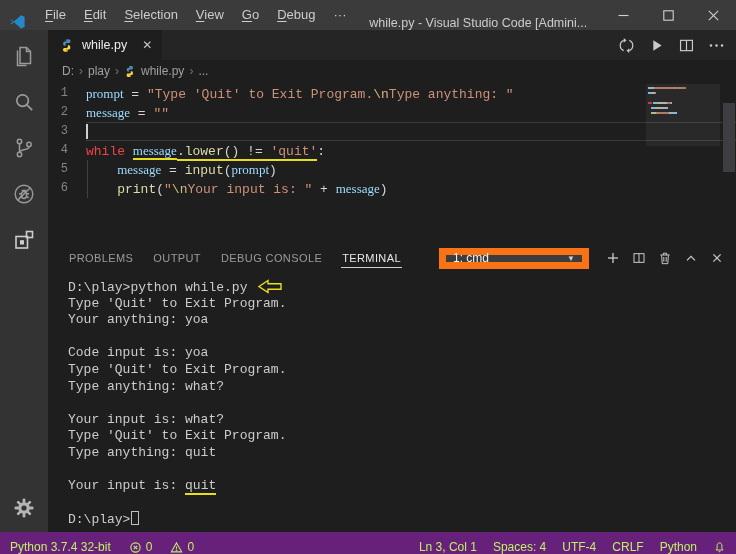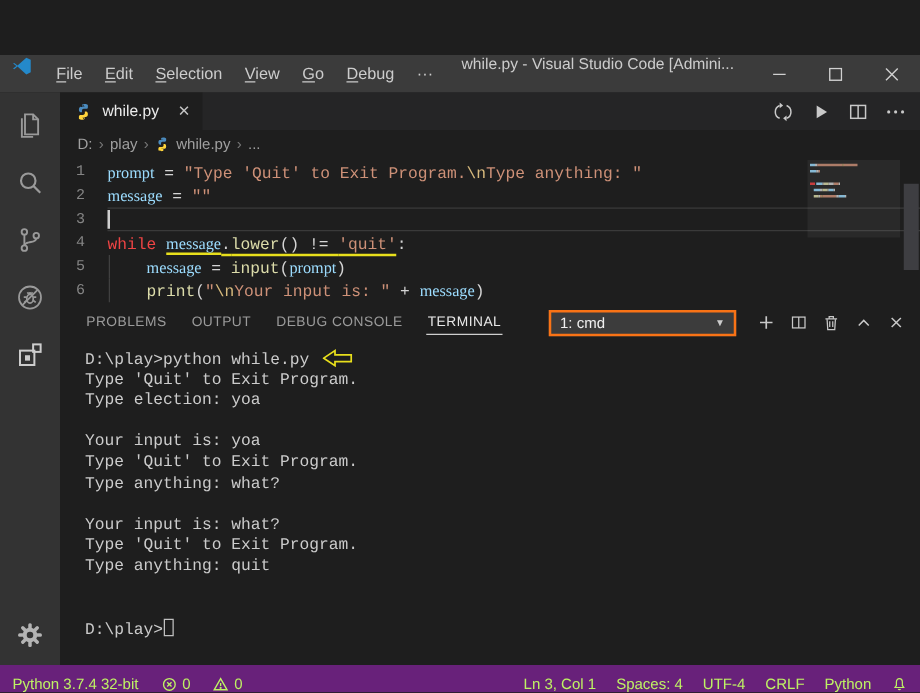--- a/index.html
+++ b/index.html
@@ -11,21 +11,21 @@
     --statusbar:#68217A;
     --ui-text:#cccccc;
     --dim-icon:#9a9a9a;
   }
   *{box-sizing:border-box;margin:0;padding:0;}
   html,body{width:736px;height:554px;overflow:hidden;background:#1e1e1e;}
   body{font-family:"Liberation Sans",sans-serif;-webkit-font-smoothing:antialiased;}
   .window{width:736px;height:554px;display:flex;flex-direction:column;background:var(--editor);}
 
   
-  .titlebar{flex:0 0 30px;background:var(--titlebar);display:flex;align-items:flex-start;color:var(--ui-text);font-size:13px;margin-top:44px;}
+  .titlebar{flex:0 0 30px;background:var(--titlebar);display:flex;align-items:flex-end;color:var(--ui-text);font-size:13px;}
   .logo{width:17px;height:17px;margin:0 10px 0 9px;display:flex;align-items:center;}
   .logo svg{width:17px;height:17px;}
   .menus{display:flex;height:100%;}
   .menu-item{padding:0 9px;line-height:30px;white-space:nowrap;cursor:default;}
   .menu-item u{text-decoration:underline;text-underline-offset:2px;}
   .win-title{margin:0 auto;font-size:12.5px;white-space:nowrap;color:#cccccc;}
   .win-controls{display:flex;height:100%;}
   .win-btn{width:45px;height:100%;display:flex;align-items:center;justify-content:center;color:#d0d0d0;}
 
   
@@ -71,21 +71,21 @@
   .mm-row{height:2px;margin-bottom:3px;display:flex;}
   .mm-seg{height:2px;background:currentColor;opacity:.8;display:inline-block;}
   .scrollbar{position:absolute;top:0;right:0;width:14px;bottom:0;}
   .scroll-slider{position:absolute;left:1px;right:1px;top:21px;height:69px;background:#3e3e42;}
 
   
   .panel{flex:0 0 290px;display:flex;flex-direction:column;background:var(--editor);}
   .panel-header{flex:0 0 32px;display:flex;align-items:center;padding:0 8px 0 20px;}
   .panel-tab{font-size:11px;letter-spacing:.4px;color:#9b9b9b;margin-right:18px;padding:3px 1px;white-space:nowrap;}
   .panel-tab.active{color:#e7e7e7;border-bottom:1px solid #cfcfcf;}
-  .term-select{margin-left:auto;width:150px;height:21px;background:#3c3c3c;border:2px solid #f97316;color:#f0f0f0;font-size:12px;display:flex;align-items:center;justify-content:space-between;padding:0 7px;}
+  .term-select{margin-left:auto;width:150px;height:21px;background:#3c3c3c;border:7px solid #f97316;color:#f0f0f0;font-size:12px;display:flex;align-items:center;justify-content:space-between;padding:0 7px;}
   .term-select .caret{font-size:8px;color:#cccccc;}
   .panel-actions{display:flex;align-items:center;margin-left:12px;gap:3px;color:#c9c9c9;}
   .pa-btn{width:23px;height:23px;display:flex;align-items:center;justify-content:center;}
   .pa-btn svg{width:16px;height:16px;}
 
   .terminal{flex:1;padding:5px 0 0 20px;font-family:"Liberation Mono","DejaVu Sans Mono",monospace;font-size:13px;color:#cccccc;}
   .term-line{height:16.6px;line-height:16.6px;white-space:pre;}
   .term-line svg.arrow{vertical-align:-3px;margin-left:3px;}
   .term-cursor{display:inline-block;width:8px;height:14px;border:1px solid #c0c0c0;vertical-align:-2px;margin-left:1px;}
 
@@ -406,30 +406,31 @@
                   <line x1="17.5" y1="6.5" x2="6.5" y2="17.5"></line>
                 </svg>
               </div>
             </div>
         </div>
         <div class="terminal">
             <div class="term-line"><span>D:\play&gt;python while.py </span><svg class="arrow" width="24" height="15" viewBox="0 0 24 15">
                 <polygon points="1,7.5 10,1.5 10,4.8 23,4.8 23,10.2 10,10.2 10,13.5" fill="none" stroke="#e8df1c" stroke-width="1.4"></polygon>
               </svg></div>
             <div class="term-line"><span>Type 'Quit' to Exit Program.</span></div>
-            <div class="term-line"><span>Type election: yoa</span></div>
+            <div class="term-line"><span>Your anything: yoa</span></div>
             <div class="term-line">&nbsp;</div>
-            <div class="term-line"><span>Your input is: yoa</span></div>
+            <div class="term-line"><span>Code input is: yoa</span></div>
             <div class="term-line"><span>Type 'Quit' to Exit Program.</span></div>
             <div class="term-line"><span>Type anything: what?</span></div>
             <div class="term-line">&nbsp;</div>
             <div class="term-line"><span>Your input is: what?</span></div>
             <div class="term-line"><span>Type 'Quit' to Exit Program.</span></div>
             <div class="term-line"><span>Type anything: quit</span></div>
             <div class="term-line">&nbsp;</div>
+            <div class="term-line"><span>Your input is: </span><span class="ul">quit</span></div>
             <div class="term-line">&nbsp;</div>
             <div class="term-line"><span>D:\play&gt;</span><span class="term-cursor"></span></div>
           </div>
       </div>
     </div>
   </div>
 
   <div class="statusbar">
     <div class="sb-side sb-left">
         <div class="sb-item">

